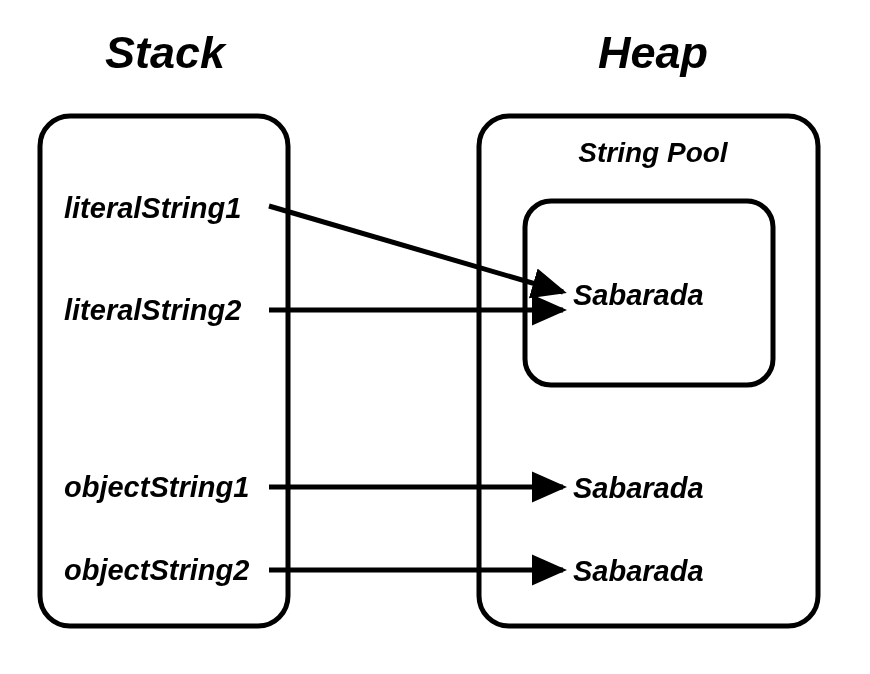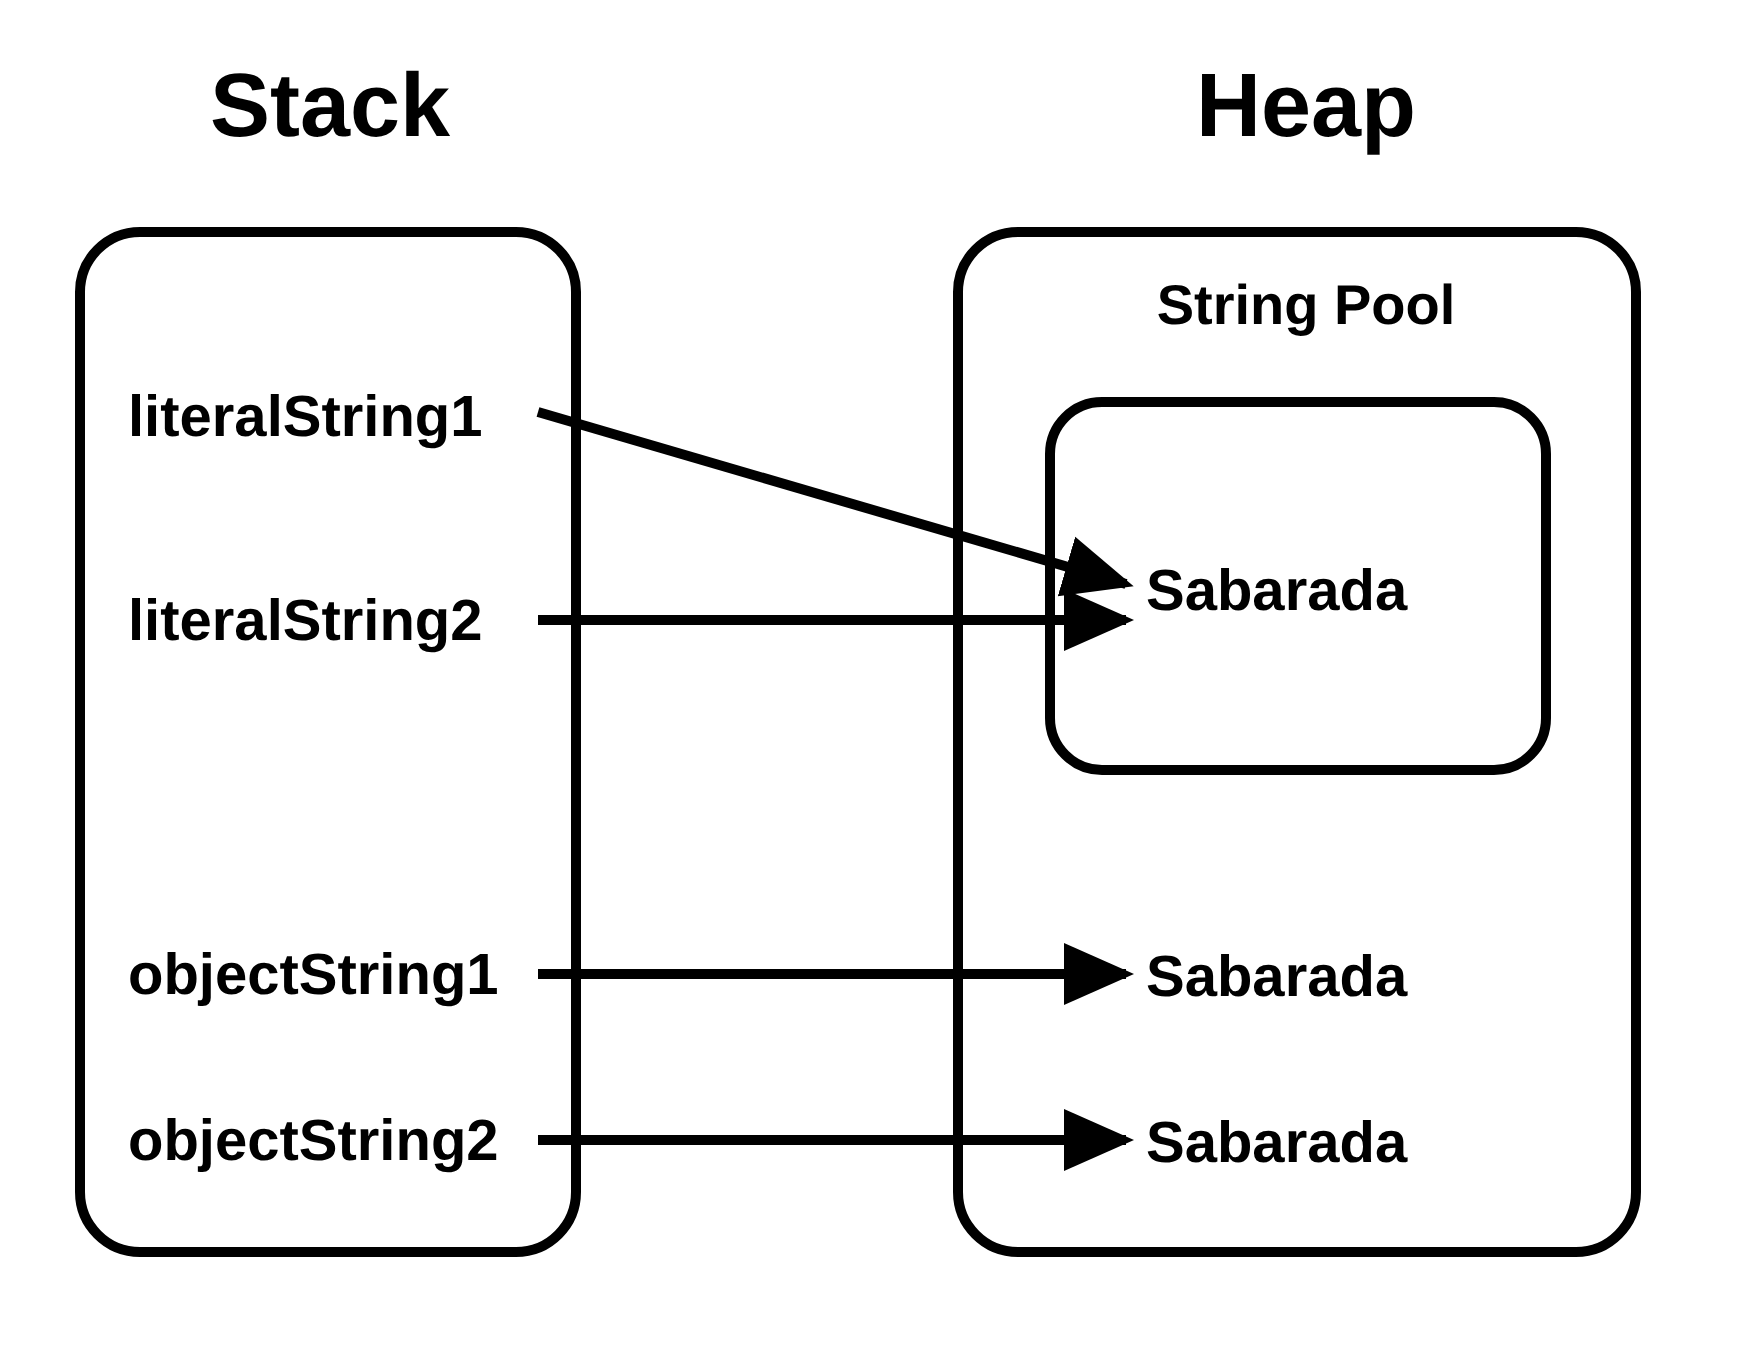--- a/index.html
+++ b/index.html
@@ -10,20 +10,21 @@
   body {
     width: 870px;
     height: 674px;
     font-family: "Liberation Sans", sans-serif;
     overflow: hidden;
   }
   #diagram-root {
     position: relative;
     width: 870px;
     height: 674px;
+    font-style: italic;
   }
   svg#diagram-svg {
     display: block;
     width: 870px;
     height: 674px;
   }
   .region-title {
     font-family: "Liberation Sans", sans-serif;
     font-weight: bold;
     font-size: 45px;

